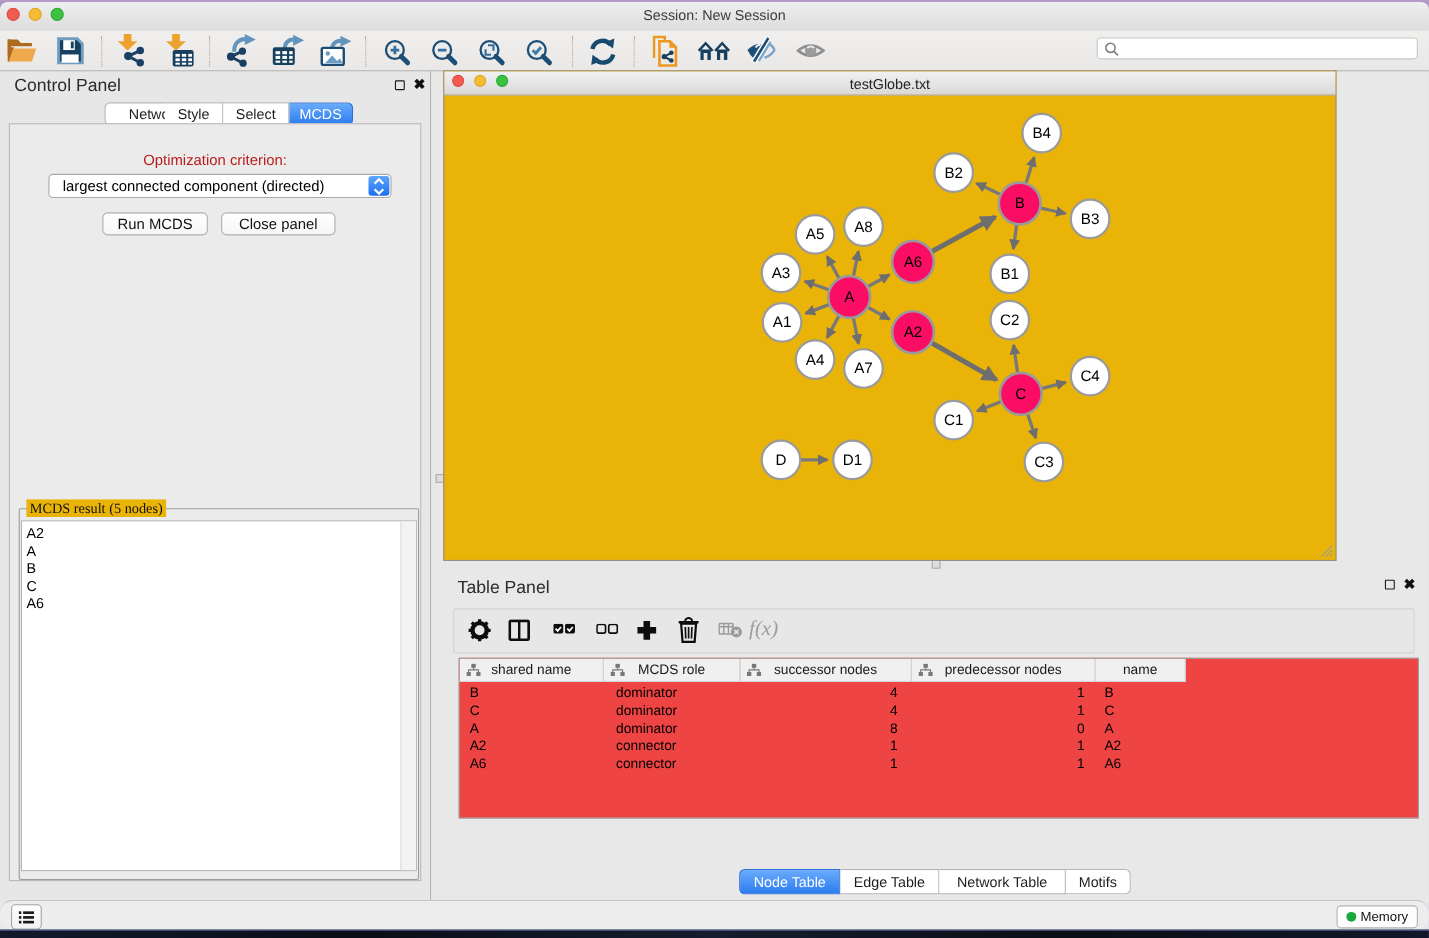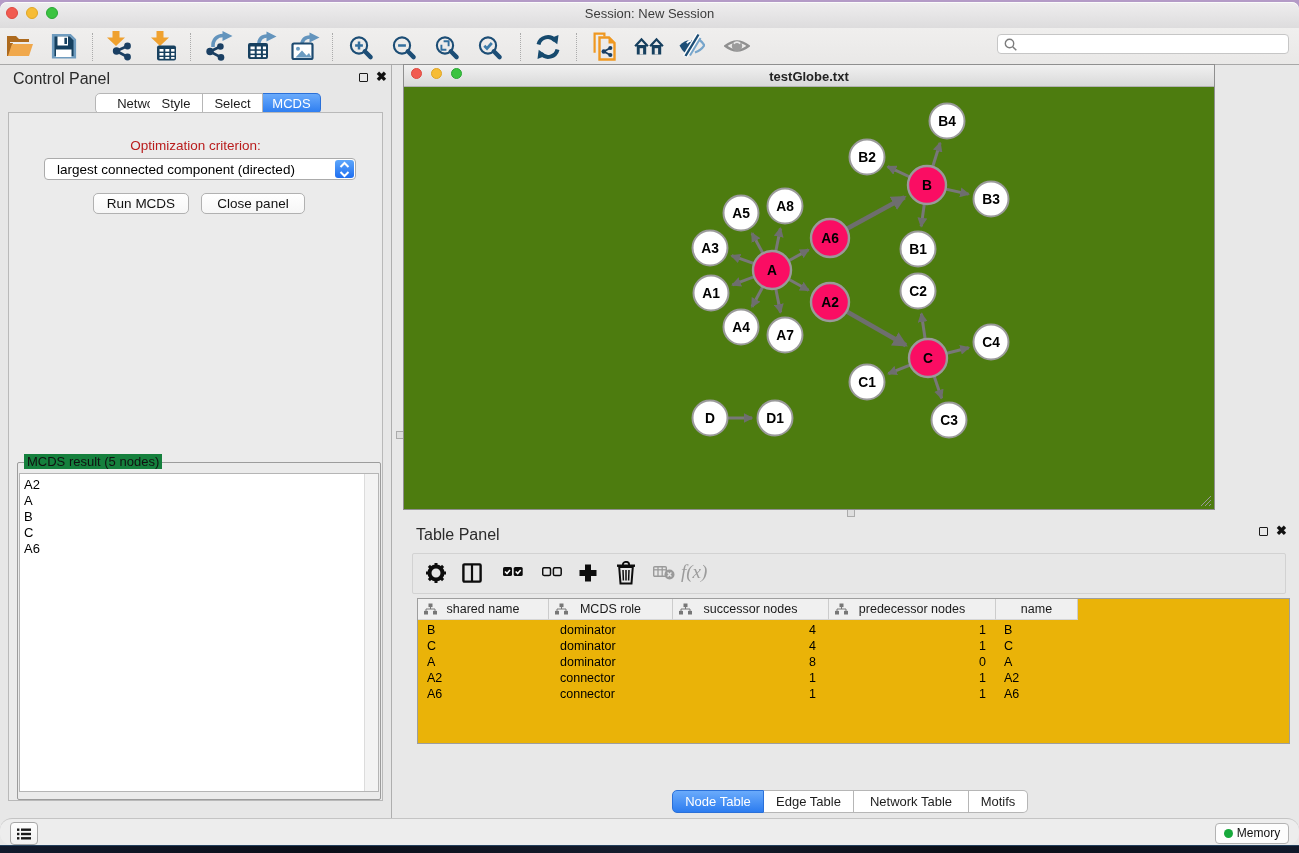--- a/index.html
+++ b/index.html
@@ -25,42 +25,42 @@
 
 .tabrow { position:absolute; height:21px; }
 .tab { position:absolute; top:0; height:21px; background:#fff; border:1px solid #b6b6b6; border-left:none; color:#1d1d1d; font-size:13px; text-align:center; line-height:19px; }
 .tab.first { border-left:1px solid #b6b6b6; border-radius:5px 0 0 5px; }
 .tab.last { border-radius:0 5px 5px 0; }
 .tab.sel { background:linear-gradient(#6aabfb,#2c7cf0); border-color:#2a70d8; color:#fff; }
 #ctrlcontent { position:absolute; left:8px; top:47px; width:375px; height:689px; border:1px solid #b9b9b9; background:#ebebeb; }
 .btn { position:absolute; background:linear-gradient(#ffffff,#f6f6f6); border:1px solid #b1b1b1; border-radius:5px; font-size:13.5px; color:#111; text-align:center; }
 
 #fs { position:absolute; left:8px; top:349px; width:364px; height:338px; border:1px solid #9c9c9c; border-radius:2px; }
-#fslegend { position:absolute; left:6px; top:-9px; background:#15803d; padding:0 3px; font-size:13px; color:#111; }
+#fslegend { position:absolute; left:6px; top:-9px; background:#eab308; padding:0 3px; font-size:13px; color:#111;font-family:Liberation Serif, serif; }
 #fslist { position:absolute; left:1px; top:10px; width:360px; height:319px; background:#fff; border:1px solid #b5b5b5; font-size:13px; color:#000; padding-top:3px; }
 #fslist .li { height:16px; line-height:16px; padding-left:4px; }
 #fstrack { position:absolute; right:0; top:0; width:14px; height:100%; background:#f3f3f3; border-left:1px solid #dcdcdc; }
 
-#netwin { position:absolute; left:403px; top:62px; width:812px; height:446px; border:1px solid #8f8f8f; background:#4d7c0f;font-weight:bold; }
+#netwin { position:absolute; left:403px; top:62px; width:812px; height:446px; border:1px solid #8f8f8f; background:#eab308; }
 #nwtitle { position:absolute; left:0; top:0; width:100%; height:22px; background:linear-gradient(#f1f1f1,#d9d9d9); border-bottom:1px solid #b2b2b2; }
 #nwtitle .tl { width:11px; height:11px; top:3px; }
 #nwtitle .t1 { left:6.5px; background:#f15b51; border:1px solid #dd4a41; }
 #nwtitle .t2 { left:26.5px; background:#f6bc36; border:1px solid #dfa626; }
 #nwtitle .t3 { left:46.5px; background:#3bc340; border:1px solid #2aa635; }
 #nwtitle span { position:absolute; top:4px; left:0; width:100%; text-align:center; font-size:13px; color:#222; }
 #graph { position:absolute; left:0; top:22px; }
 
 .e { stroke:#787878; stroke-width:3; }
 .et { stroke:#6e6e6e; stroke-width:4.6; }
 .nw { fill:#fff; stroke:#9a9a9a; stroke-width:2; }
 .np { fill:#fa0d63; stroke:#9a9a9a; stroke-width:2.4; }
 .nl { font-size:13.8px; fill:#000; text-anchor:middle; font-family:"Liberation Sans",sans-serif; }
 
 #tptoolbar { position:absolute; left:20px; top:488px; width:874px; height:41px; background:#e7e7e7; border:1px solid #d2d2d2; border-radius:2px; }
-#tbl { position:absolute; left:25px; top:533px; width:873px; height:146px; background:#eab308; border:1px solid #9e9e9e; font-size:12.5px; color:#000; }
+#tbl { position:absolute; left:25px; top:533px; width:873px; height:146px; background:#ef4444; border:1px solid #9e9e9e; font-size:12.5px; color:#000; }
 .hdr { position:absolute; top:0; height:21px; background:#f0f0f0; border-right:1px solid #cccccc; border-bottom:1px solid #d6d6d6; text-align:center; line-height:21px; font-size:12.5px; color:#1a1a1a; }
 .cell { position:absolute; height:16px; line-height:16px; }
 .colic { position:absolute; top:4px; }
 .num { text-align:right; }
 
 #btabs { position:absolute; left:280px; top:725px; height:23px; }
 
 #status { position:absolute; left:0; top:816px; width:1299px; height:27px; background:#ededed; border-top:1px solid #c4c4c4;border-radius:12px; }
 #wall { position:absolute; left:0; top:845px; width:1299px; height:8px; background:linear-gradient(90deg,#111a2c,#0a0e18 25%,#151d2e 50%,#0a0e16 75%,#10182a); border-top:1px solid #23405e; }
 #stepper { position:absolute; right:1px; top:1px; width:19px; height:18px; background:linear-gradient(#5ea7fb,#1e6ef0); border-radius:3px; }

